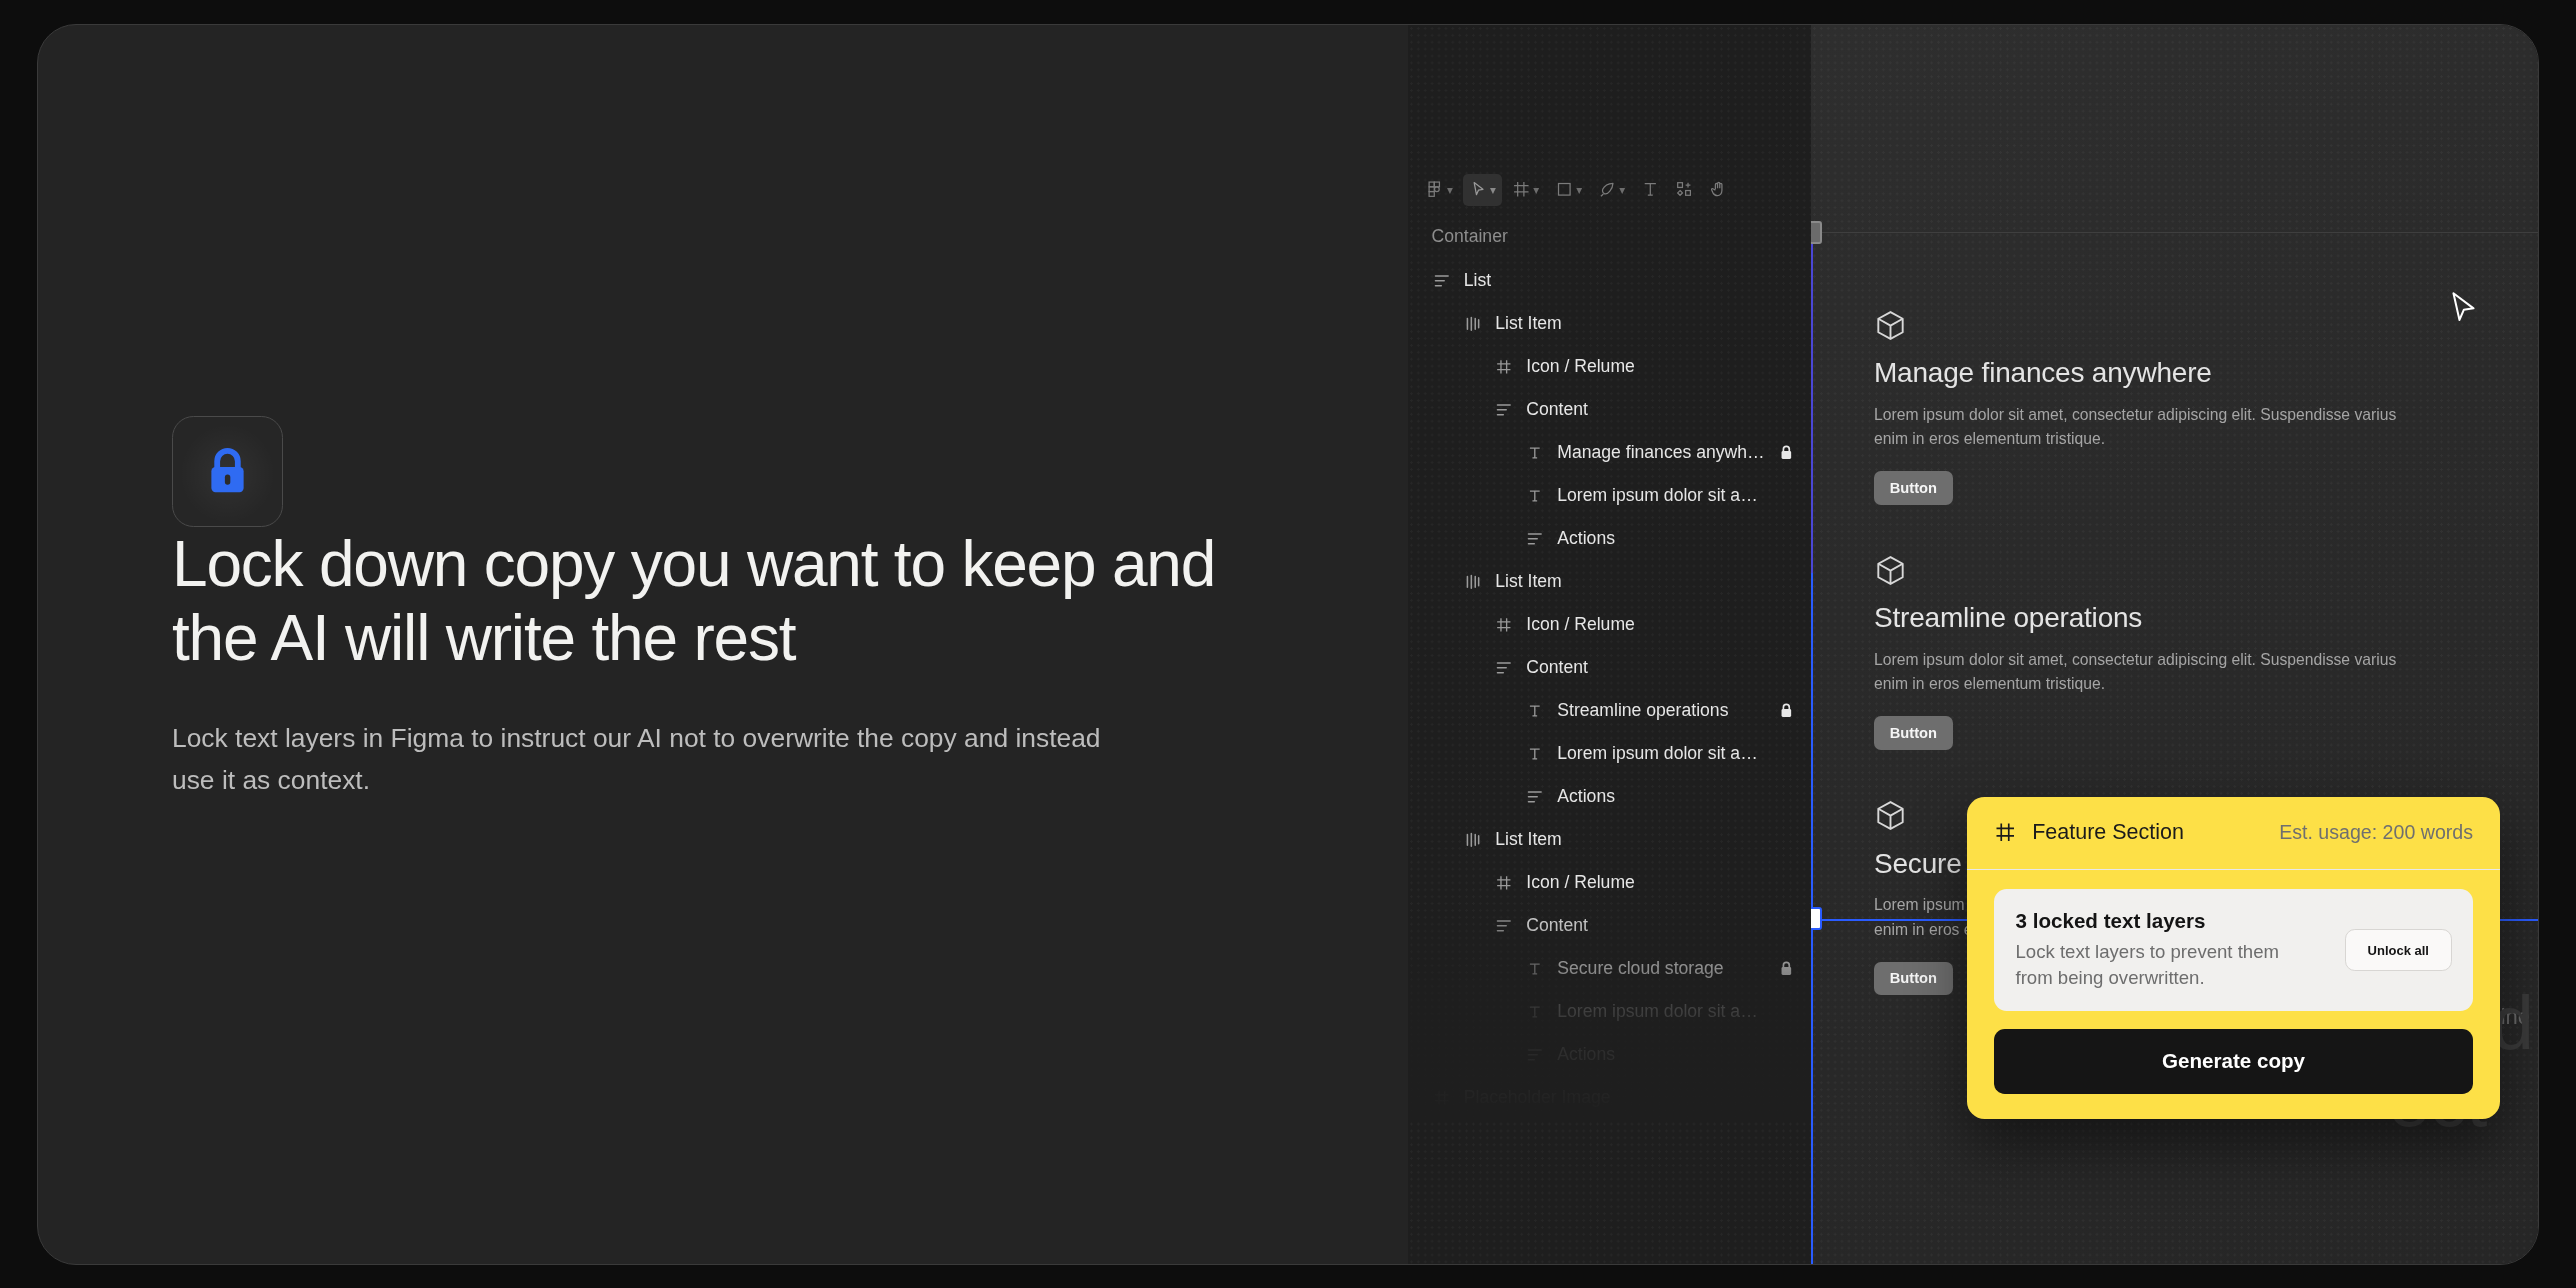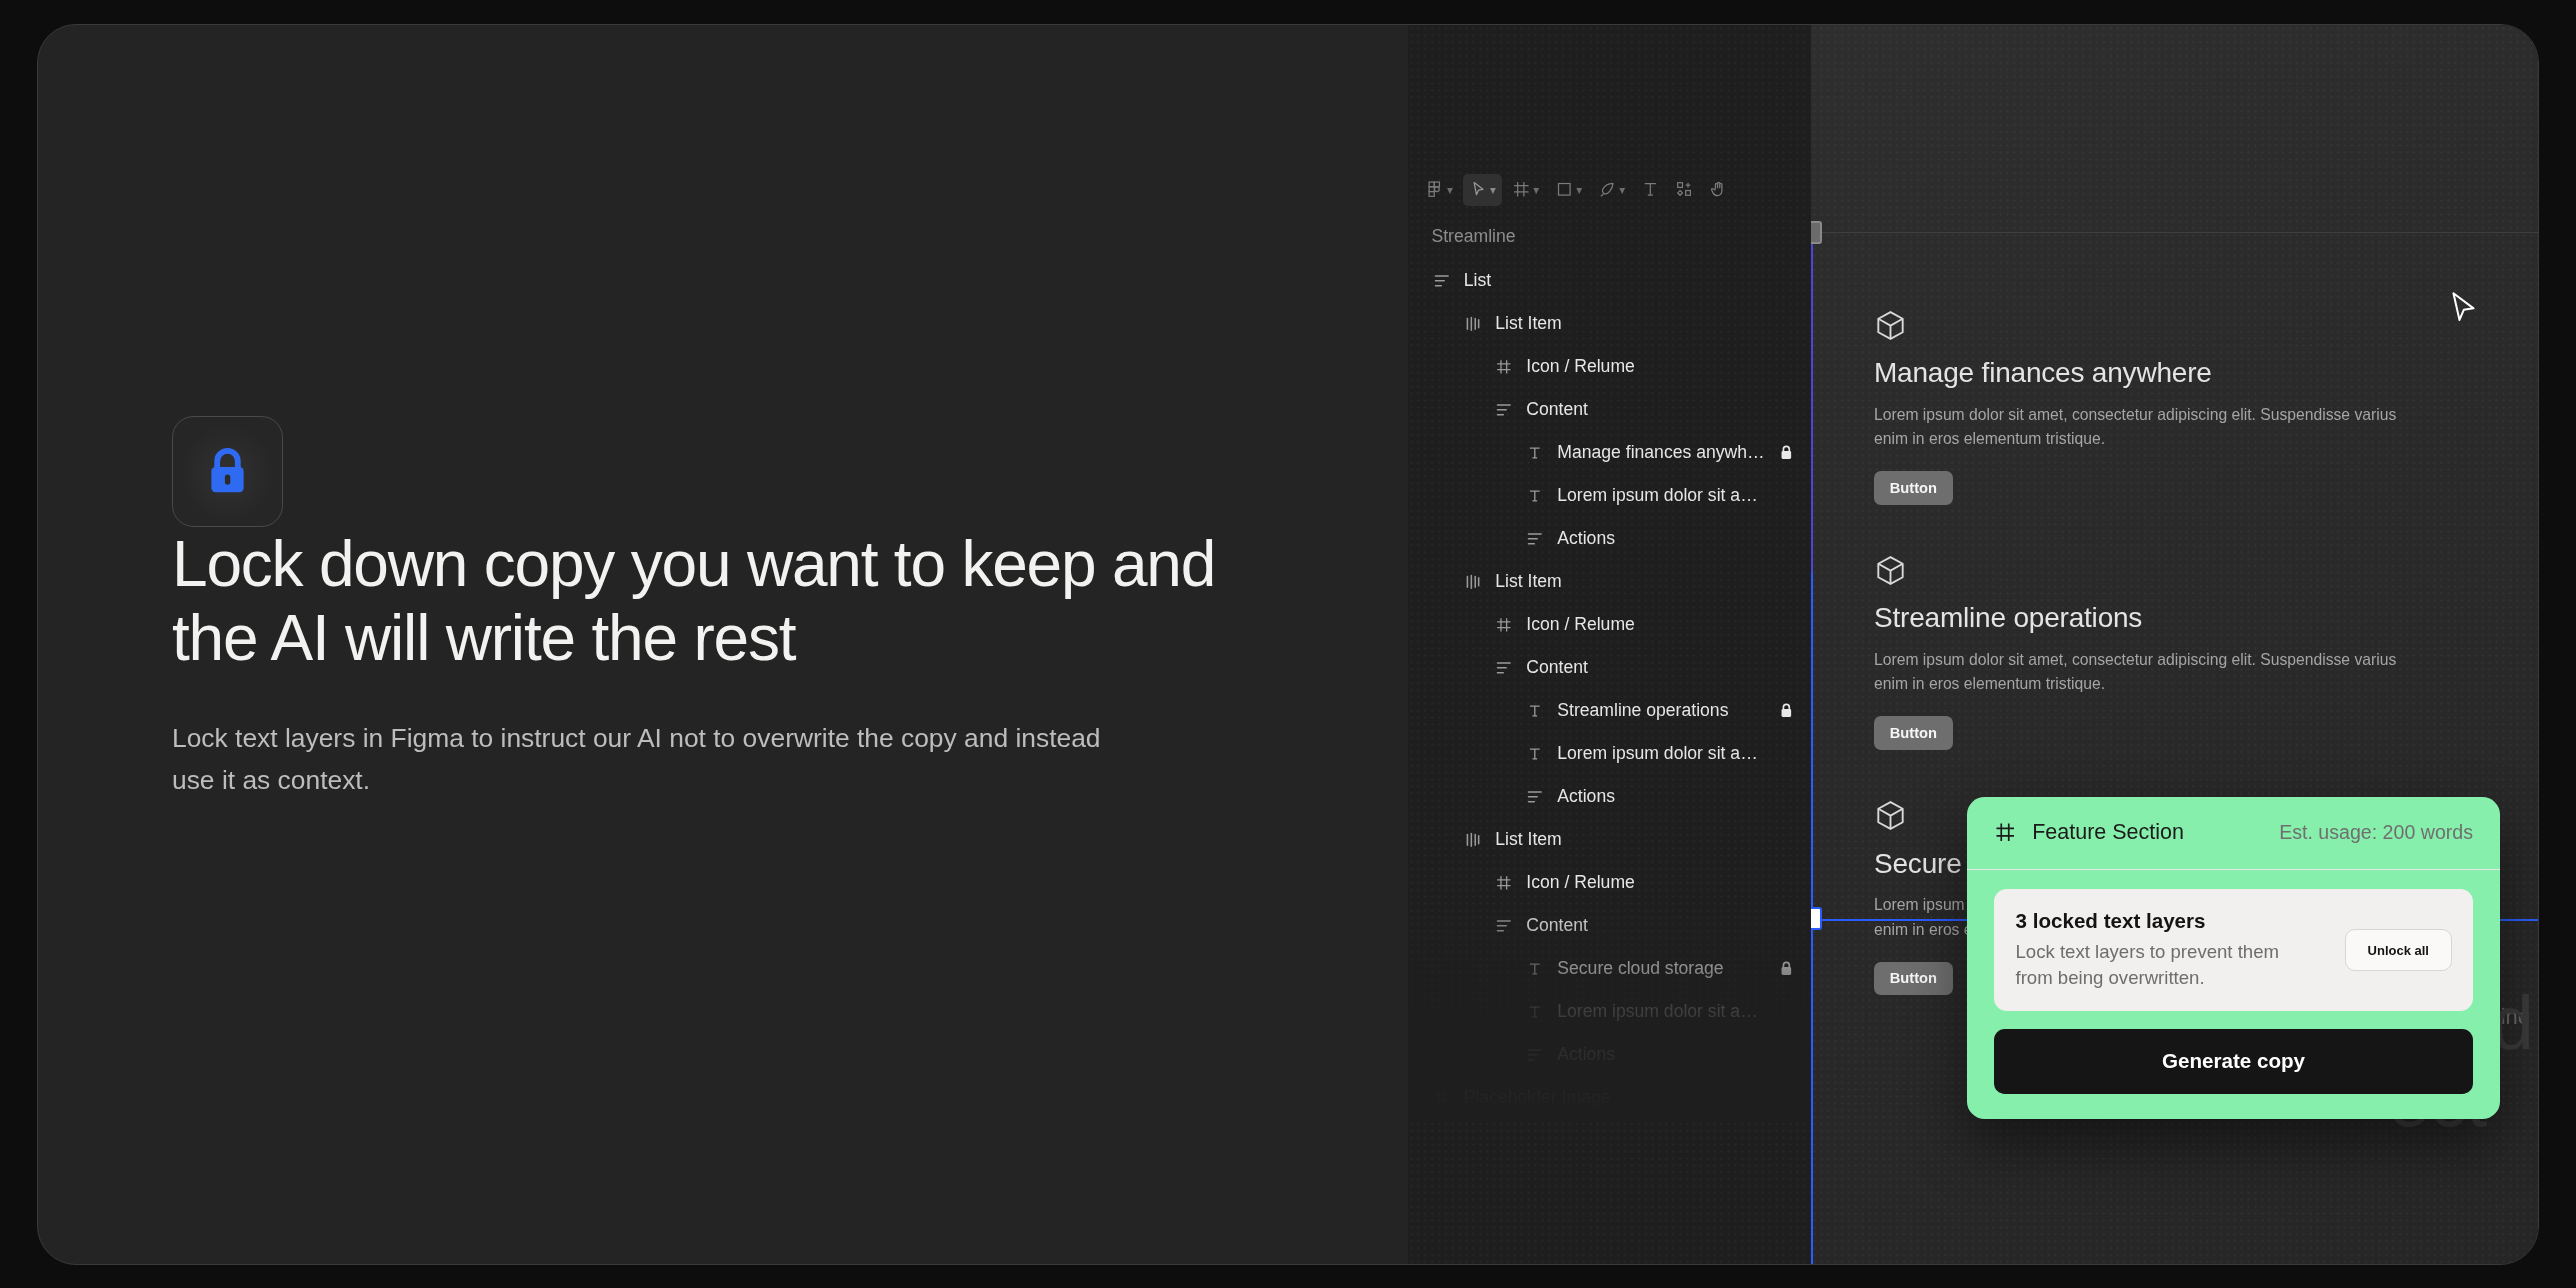--- a/index.html
+++ b/index.html
@@ -210,21 +210,21 @@
   
   .cursor { position:absolute; left:638px; top:266px; }
   .cursor svg { display:block; }
 
   
   .popup {
     position: absolute;
     left: 1929px;
     top: 772px;
     width: 533px;
-    background: #86efac;
+    background: #fde047;
     border-radius: 17.6px;
     box-shadow: 0 25.4px 59px rgba(0,0,0,0.48);
     z-index: 10;
     overflow: hidden;
   }
   .popup-head {
     display:flex; align-items:center; gap:15.7px;
     padding: 23.5px 27px;
     border-bottom: 1px solid #e8e8e8;
   }
@@ -338,21 +338,21 @@
         </svg>
       </div>
       <div class="tool">
         <svg width="18.6" height="18.6" viewBox="0 0 18 18" fill="none" stroke="currentColor" stroke-width="1.2" stroke-linejoin="round">
           <path d="M6.2 9V4.3a1.05 1.05 0 0 1 2.1 0V8m0-.6V3.4a1.05 1.05 0 0 1 2.1 0V8m0-.6V4.4a1.05 1.05 0 0 1 2.1 0V10c0 3-1.8 5.2-4.4 5.2-2.4 0-3.5-1.2-4.4-3L2.6 9.6c-.4-.8.5-1.7 1.3-1.1L6.2 10"></path>
         </svg>
       </div>
     </div>
 
     <div class="fm-panel">
-      <div class="panel-title">Streamline</div>
+      <div class="panel-title">Container</div>
       <div class="fade-wrap" id="layers-list">
           <div class="layer d0">
             <span class="ico">
               <svg width="17.6" height="17.6" viewBox="0 0 18 18" fill="none" stroke="currentColor" stroke-width="1.5" stroke-linecap="round">
                 <path d="M2.5 4h13M2.5 9h9M2.5 14h6"></path>
               </svg>
             </span>
             <span class="lbl">List</span>
             <span class="lock"></span>
           </div>

